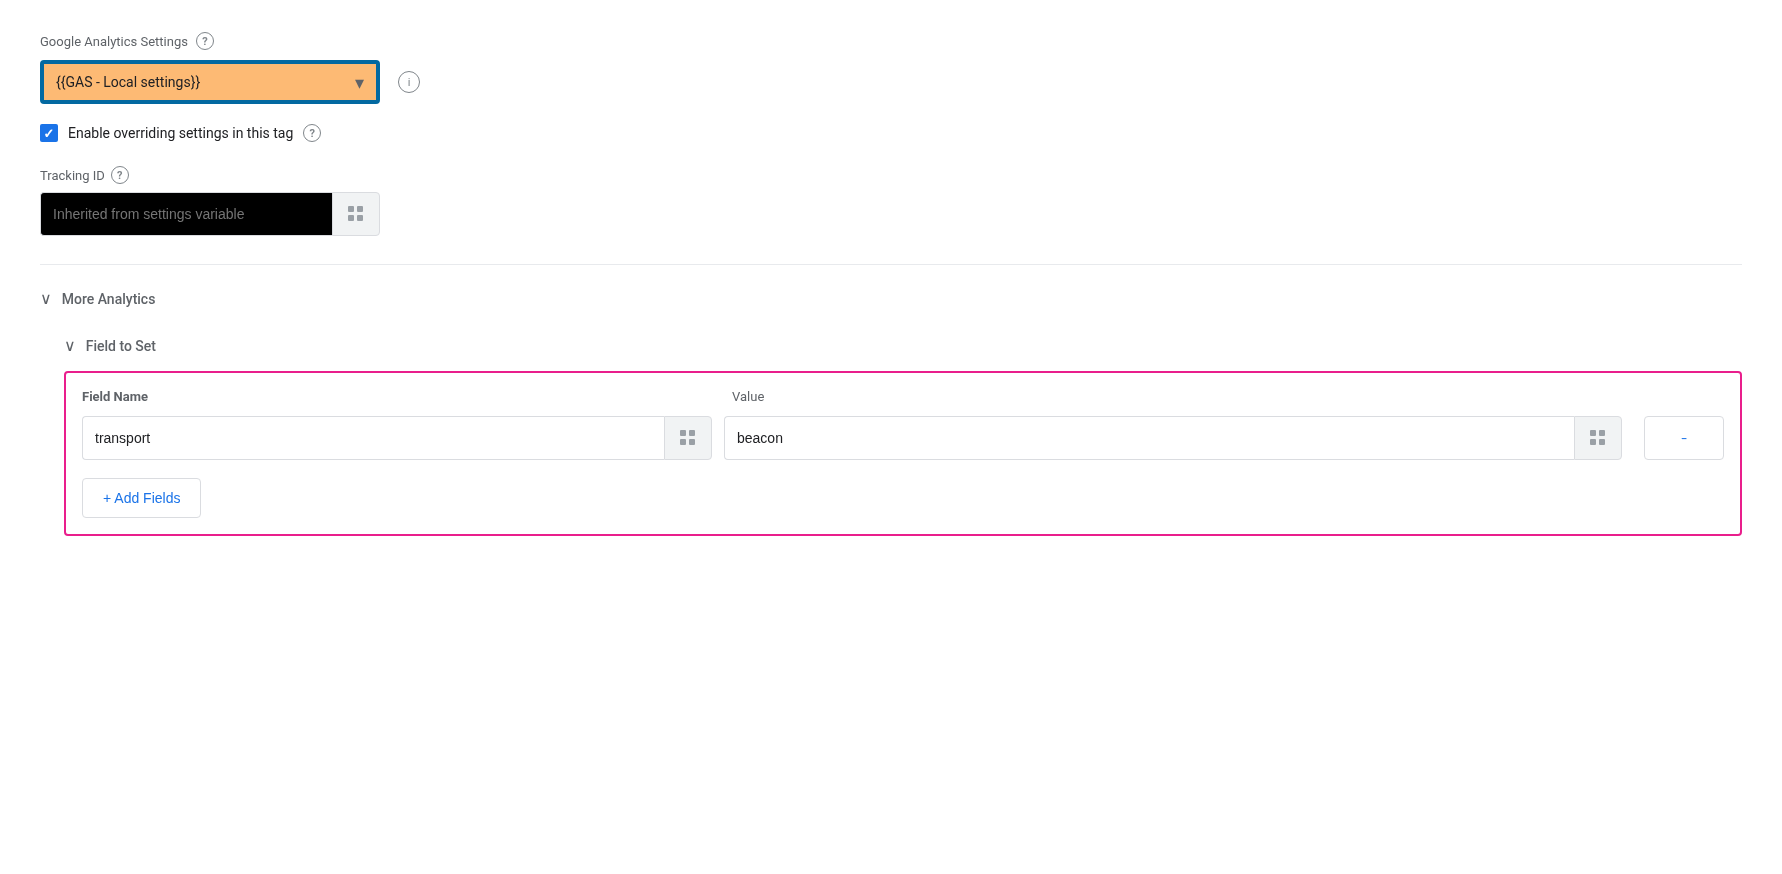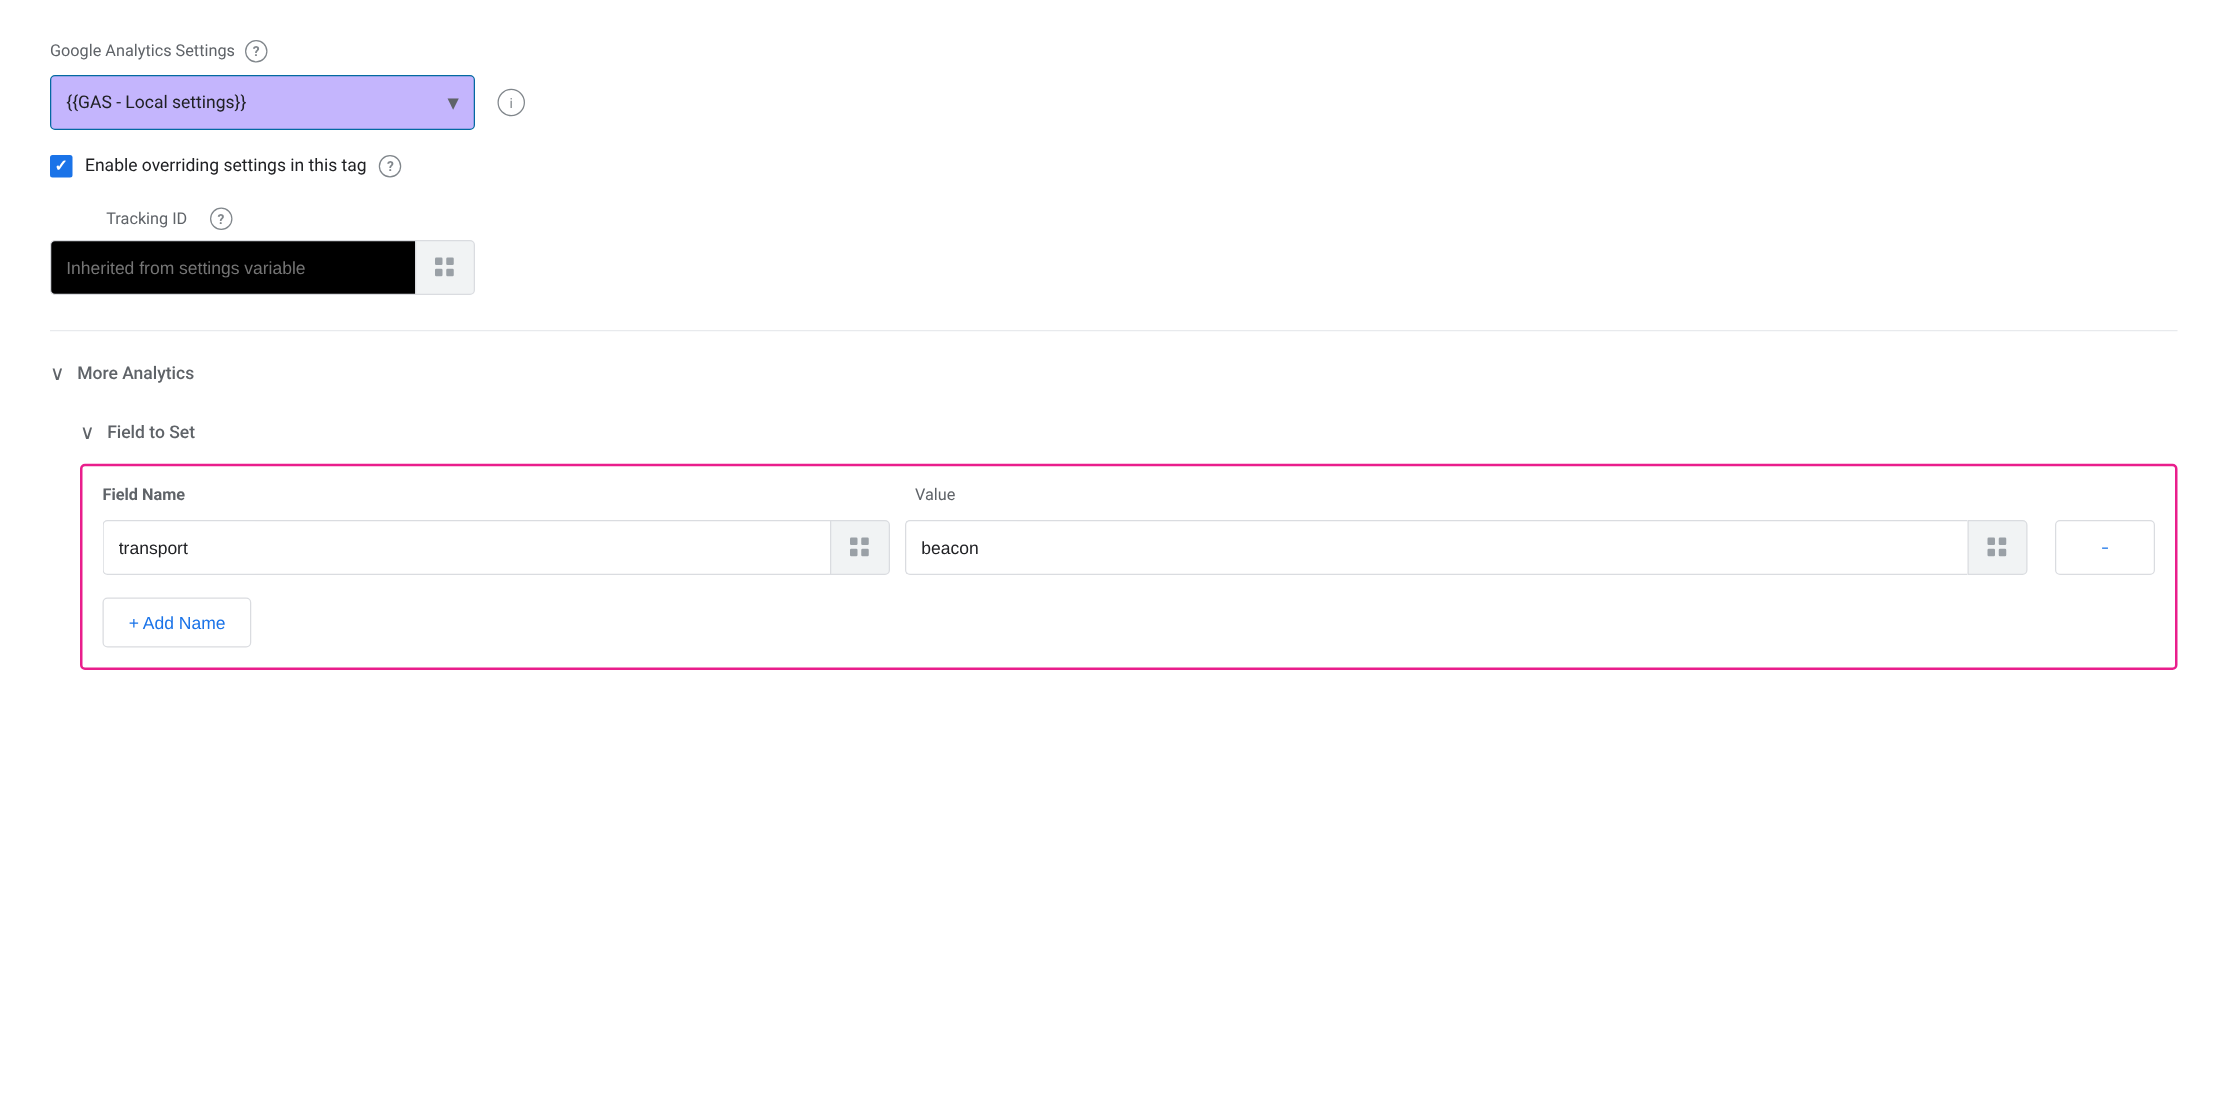--- a/index.html
+++ b/index.html
@@ -61,24 +61,24 @@
       gap: 10px;
       margin-bottom: 20px;
     }
 
     .dropdown {
       display: flex;
       align-items: center;
       justify-content: space-between;
       width: 340px;
       height: 44px;
-      border: 1px solid #0369a1;
+      border: 4px solid #0369a1;
       border-radius: 4px;
       padding: 0 12px;
-      background: #c4b5fd;
+      background: #fdba74;
       cursor: pointer;
     }
 
     .dropdown-text {
       font-size: 14px;
       color: #202124;
     }
 
     .dropdown-arrow {
       color: #5f6368;
@@ -117,23 +117,22 @@
 
     .tracking-id-section {
       margin-bottom: 28px;
     }
 
     .tracking-id-label {
       font-size: 13px;
       color: #5f6368;
       display: flex;
       align-items: center;
-      gap: 18px;
+      gap: 6px;
       margin-bottom: 8px;
-      margin-left: 45px;
     }
 
     .input-with-button {
       display: flex;
       align-items: center;
       width: 340px;
     }
 
     .text-input {
       flex: 1;
@@ -412,16 +411,16 @@
             <span></span>
         </div>
       </div>
     </div>
     <div class="remove-button">
       <span>-</span>
     </div>
   </div>
 
   <button class="add-field-button">
-    <span>+ Add Name</span>
+    <span>+ Add Fields</span>
   </button>
 
 </div>
 
 </body></html>

